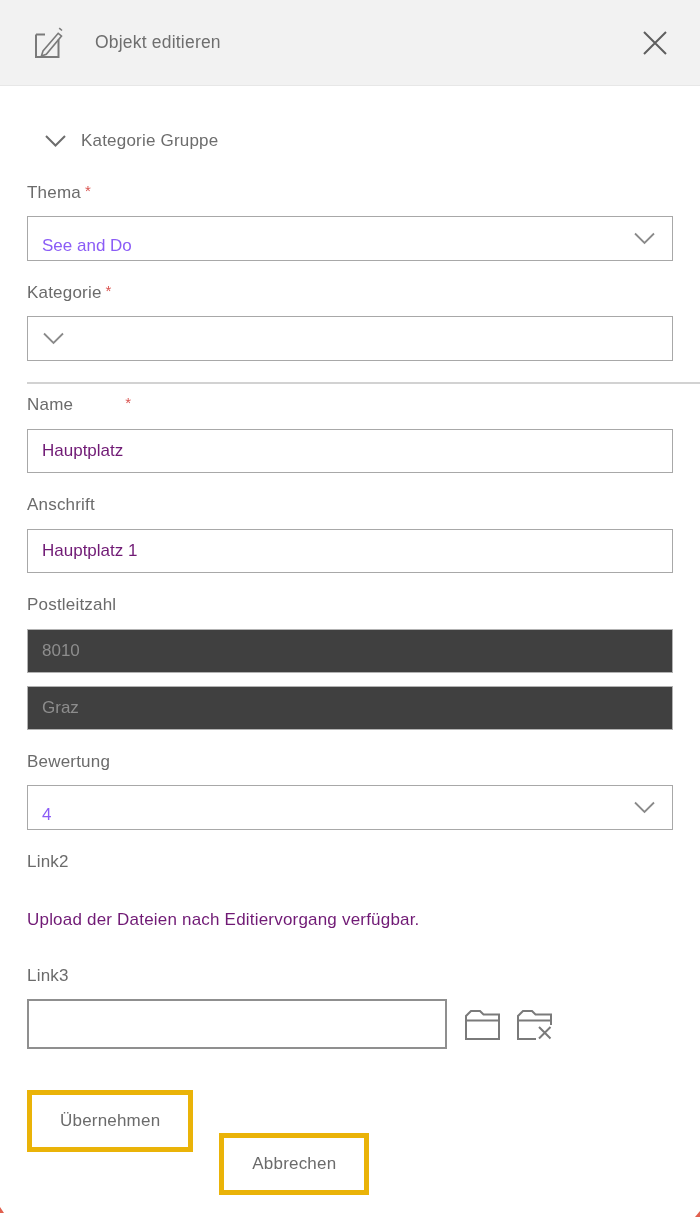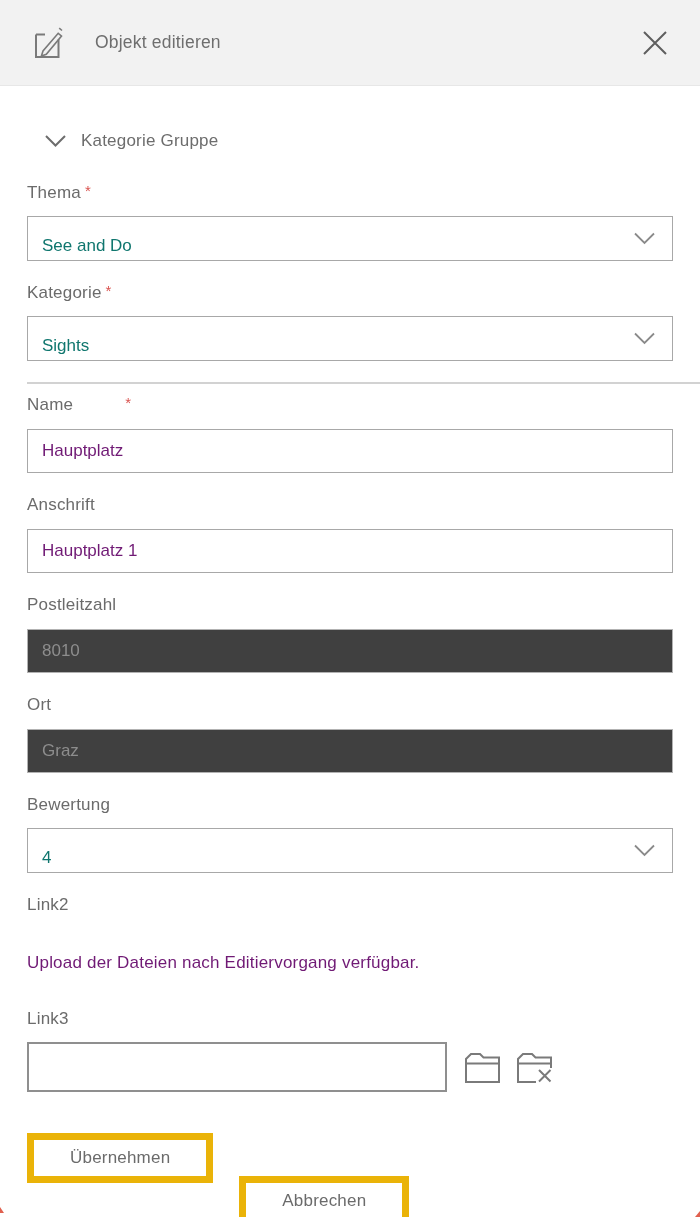--- a/index.html
+++ b/index.html
@@ -40,21 +40,21 @@
   .label-row.tight { margin-top: 11px; gap: 48px; }
   .field-label { font-size: 17px; color: #6b6b6b; letter-spacing: .2px; }
   .req { font-size: 15px; color: #d9534f; margin-left: 4px; line-height: 1; }
 
   .select {
     margin-top: 12px; height: 45px; width: 100%;
     border: 1px solid #a8a8a8; background: #fff;
     display: flex; align-items: center; padding: 0 16px 0 14px;
     cursor: pointer;
   }
-  .select-value { font-size: 17px; color: #0f766e; flex: 1; margin-top: 15px; }
+  .select-value { font-size: 17px; color: #8b5cf6; flex: 1; margin-top: 15px; }
   .select-chev { width: 23px; height: 13px; display: inline-flex; }
 
   .input {
     margin-top: 13px; height: 44px; width: 100%;
     border: 1px solid #a8a8a8; background: #fff;
     font-family: "Liberation Sans", sans-serif;
     font-size: 17px; color: #701a75; padding: 0 14px;
     outline: none;
   }
   .input:disabled { background: #404040; color: #8d8d8d; border-color: #b2b2b2; }
@@ -69,24 +69,24 @@
     border: 2px solid #8f8f8f; background: #fff;
     font-family: "Liberation Sans", sans-serif;
     font-size: 17px; color: #707070; padding: 0 12px; outline: none;
   }
   .icon-btn { background: none; border: none; cursor: pointer; display: inline-flex; padding: 0; }
   .icon-btn.folder { margin-left: 17px; }
   .icon-btn.folder-x { margin-left: 15px; }
 
   .buttons-row { margin-top: 41px; display: flex; }
   .btn {
-    height: 50px; background: #fff; border: 7px solid #eab308;
+    height: 62px; background: #fff; border: 5px solid #eab308;
     font-family: "Liberation Sans", sans-serif;
     font-size: 17px; color: #6b6b6b; letter-spacing: .2px;
-    padding: 0 36px; cursor: pointer;
+    padding: 0 28px; cursor: pointer;
   }
   .btn + .btn { margin-left: 26px; margin-top: 43px; }
 
   .speck { position: absolute; background: #e0604f; }
   .speck-left { left: 0; bottom: 4px; width: 4px; height: 6px; clip-path: polygon(0 0, 100% 100%, 0 100%); }
   .speck-right { right: 0; bottom: 0; width: 5px; height: 6px; clip-path: polygon(100% 0, 100% 100%, 0 100%); }
 
   svg { display: block; }
 </style>
 </head>
@@ -134,21 +134,20 @@
         </svg>
       </span>
     </div>
 
     
     <div class="label-row">
       <span class="field-label">Kategorie</span>
       <span class="req">*</span>
     </div>
     <div class="select">
-      <span class="select-value">Sights</span>
       <span class="select-chev">
         <svg width="23" height="13" viewBox="0 0 23 13">
           <path d="M2 1.5 L11.5 11 L21 1.5" fill="none" stroke="#8a8a8a" stroke-width="1.8"></path>
         </svg>
       </span>
     </div>
 
     <div class="divider"></div>
 
     
@@ -164,23 +163,20 @@
     </div>
     <input class="input" type="text" value="Hauptplatz 1" style="">
 
     
     <div class="label-row">
       <span class="field-label">Postleitzahl</span>
     </div>
     <input class="input" type="text" disabled="" value="8010" style="">
 
     
-    <div class="label-row">
-      <span class="field-label">Ort</span>
-    </div>
     <input class="input" type="text" disabled="" value="Graz" style="">
 
     
     <div class="label-row">
       <span class="field-label">Bewertung</span>
     </div>
     <div class="select">
       <span class="select-value">4</span>
       <span class="select-chev">
         <svg width="23" height="13" viewBox="0 0 23 13">

